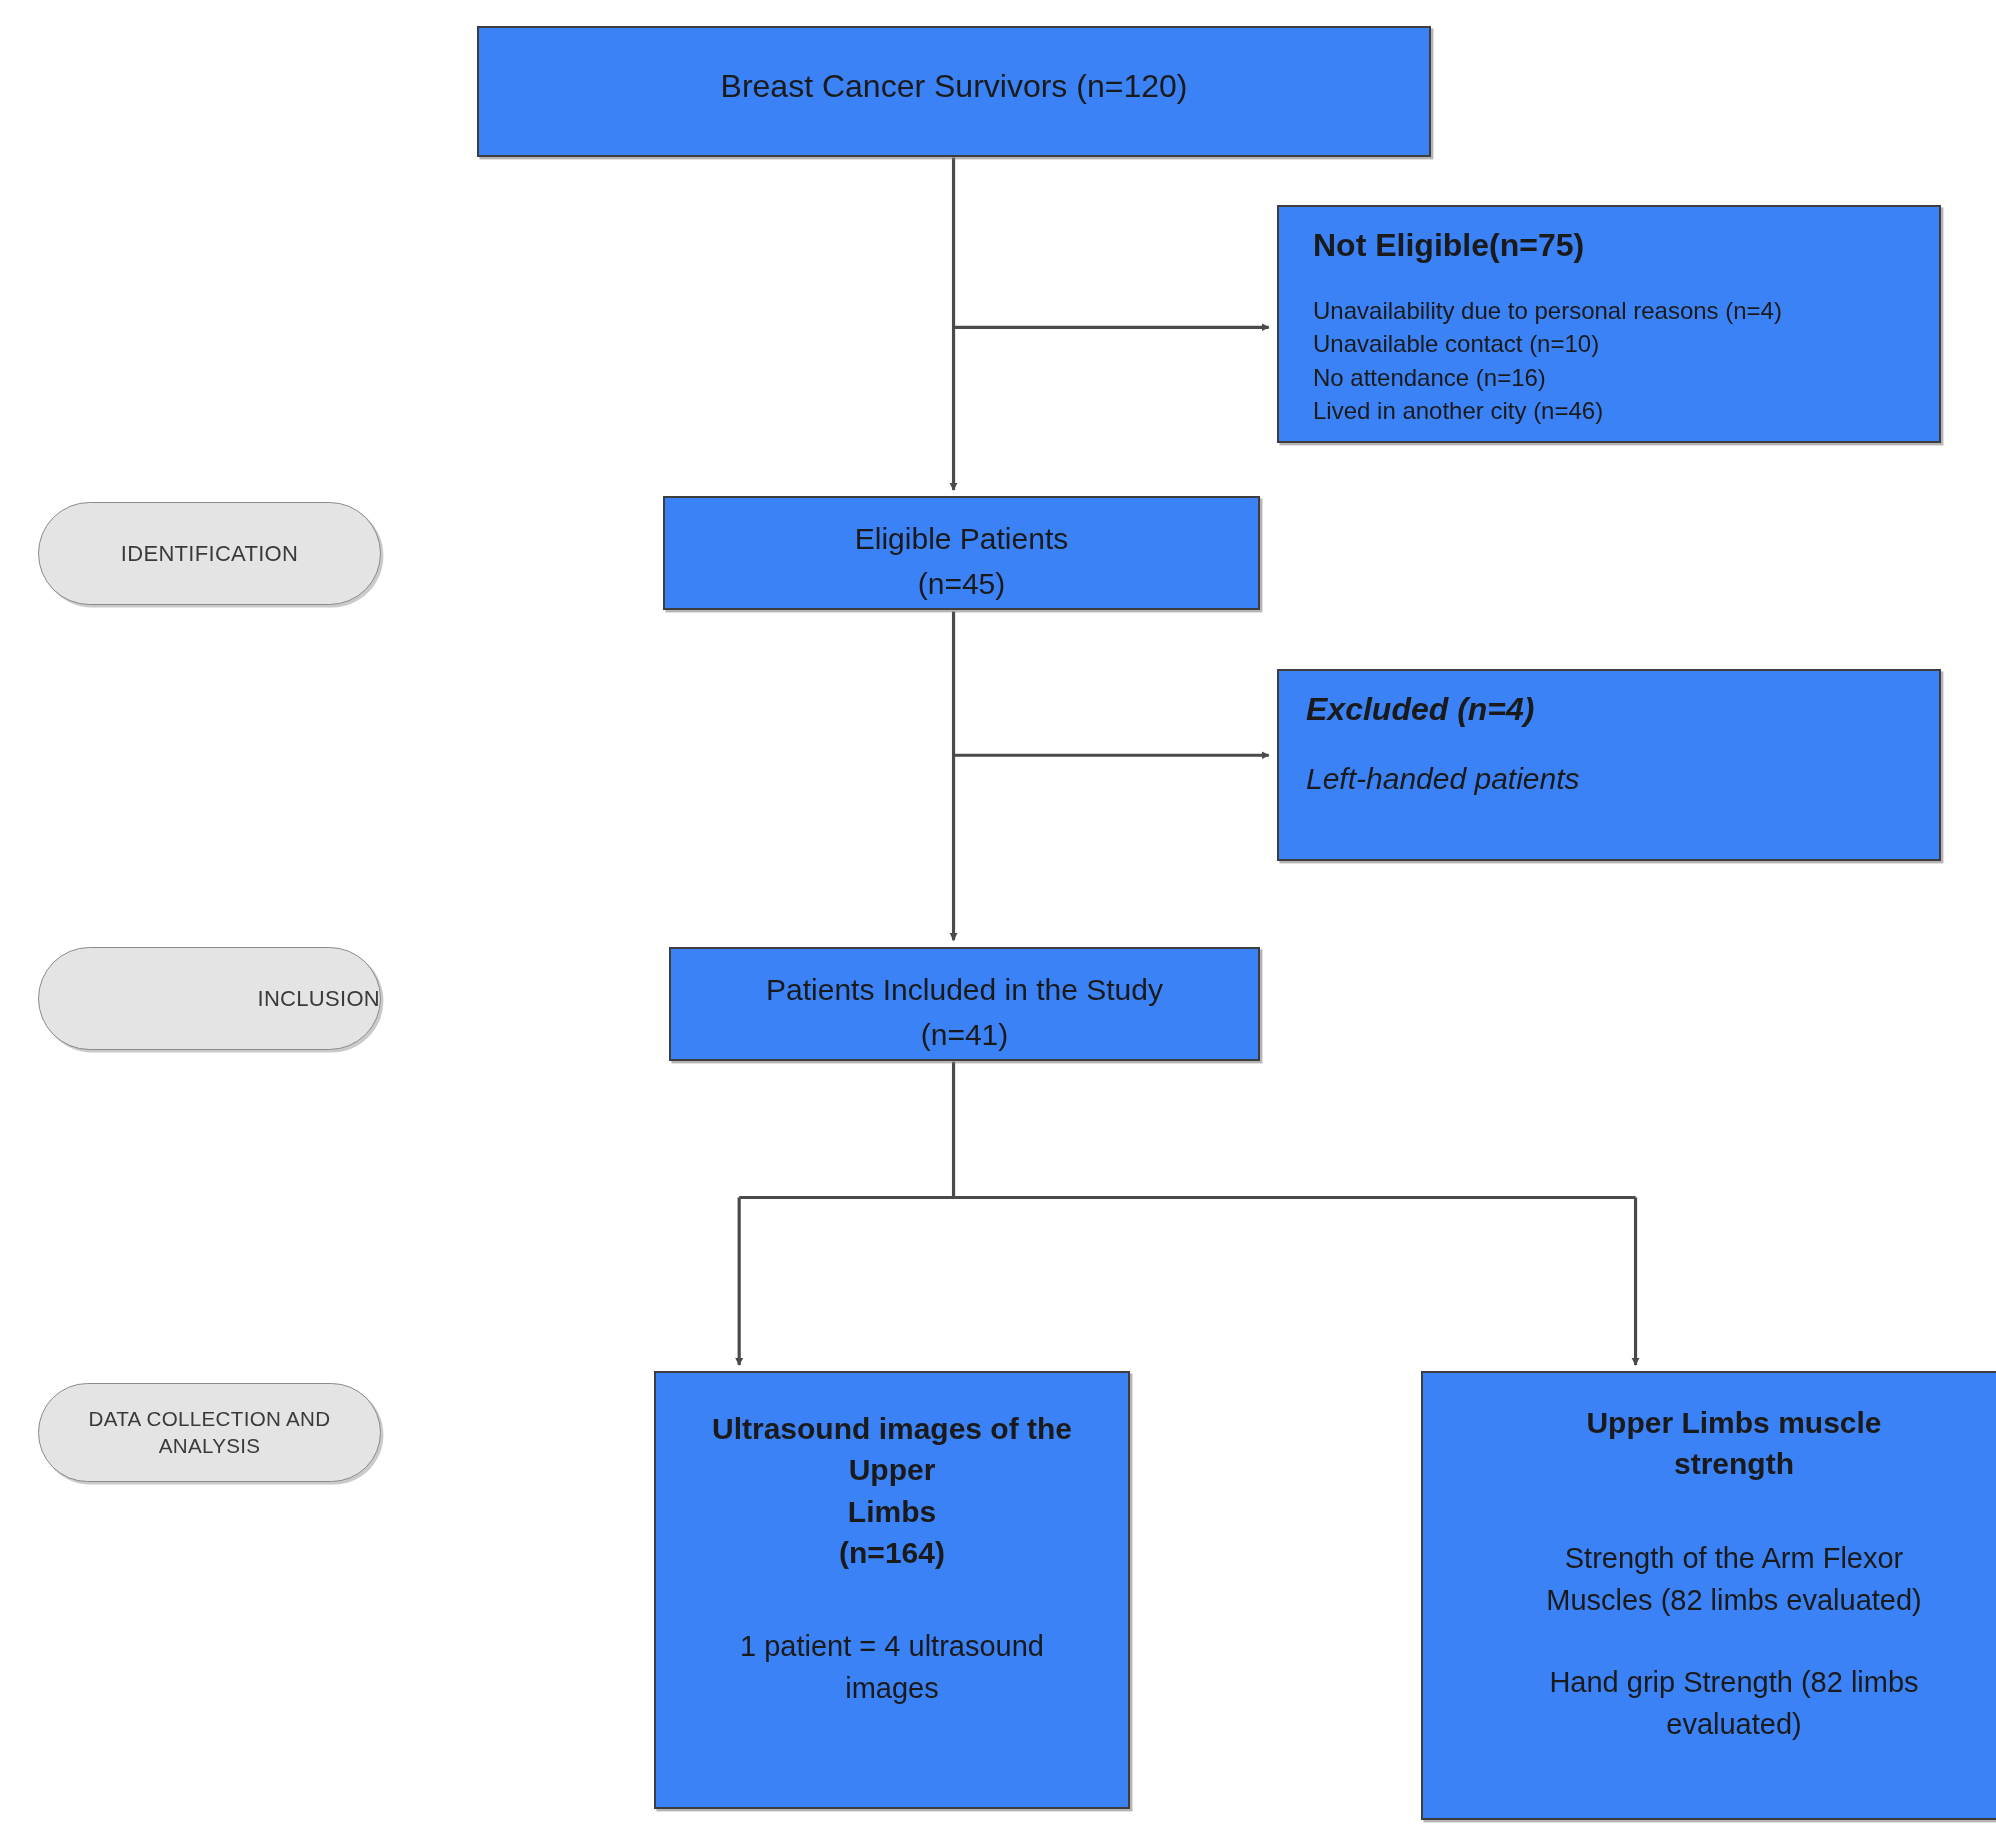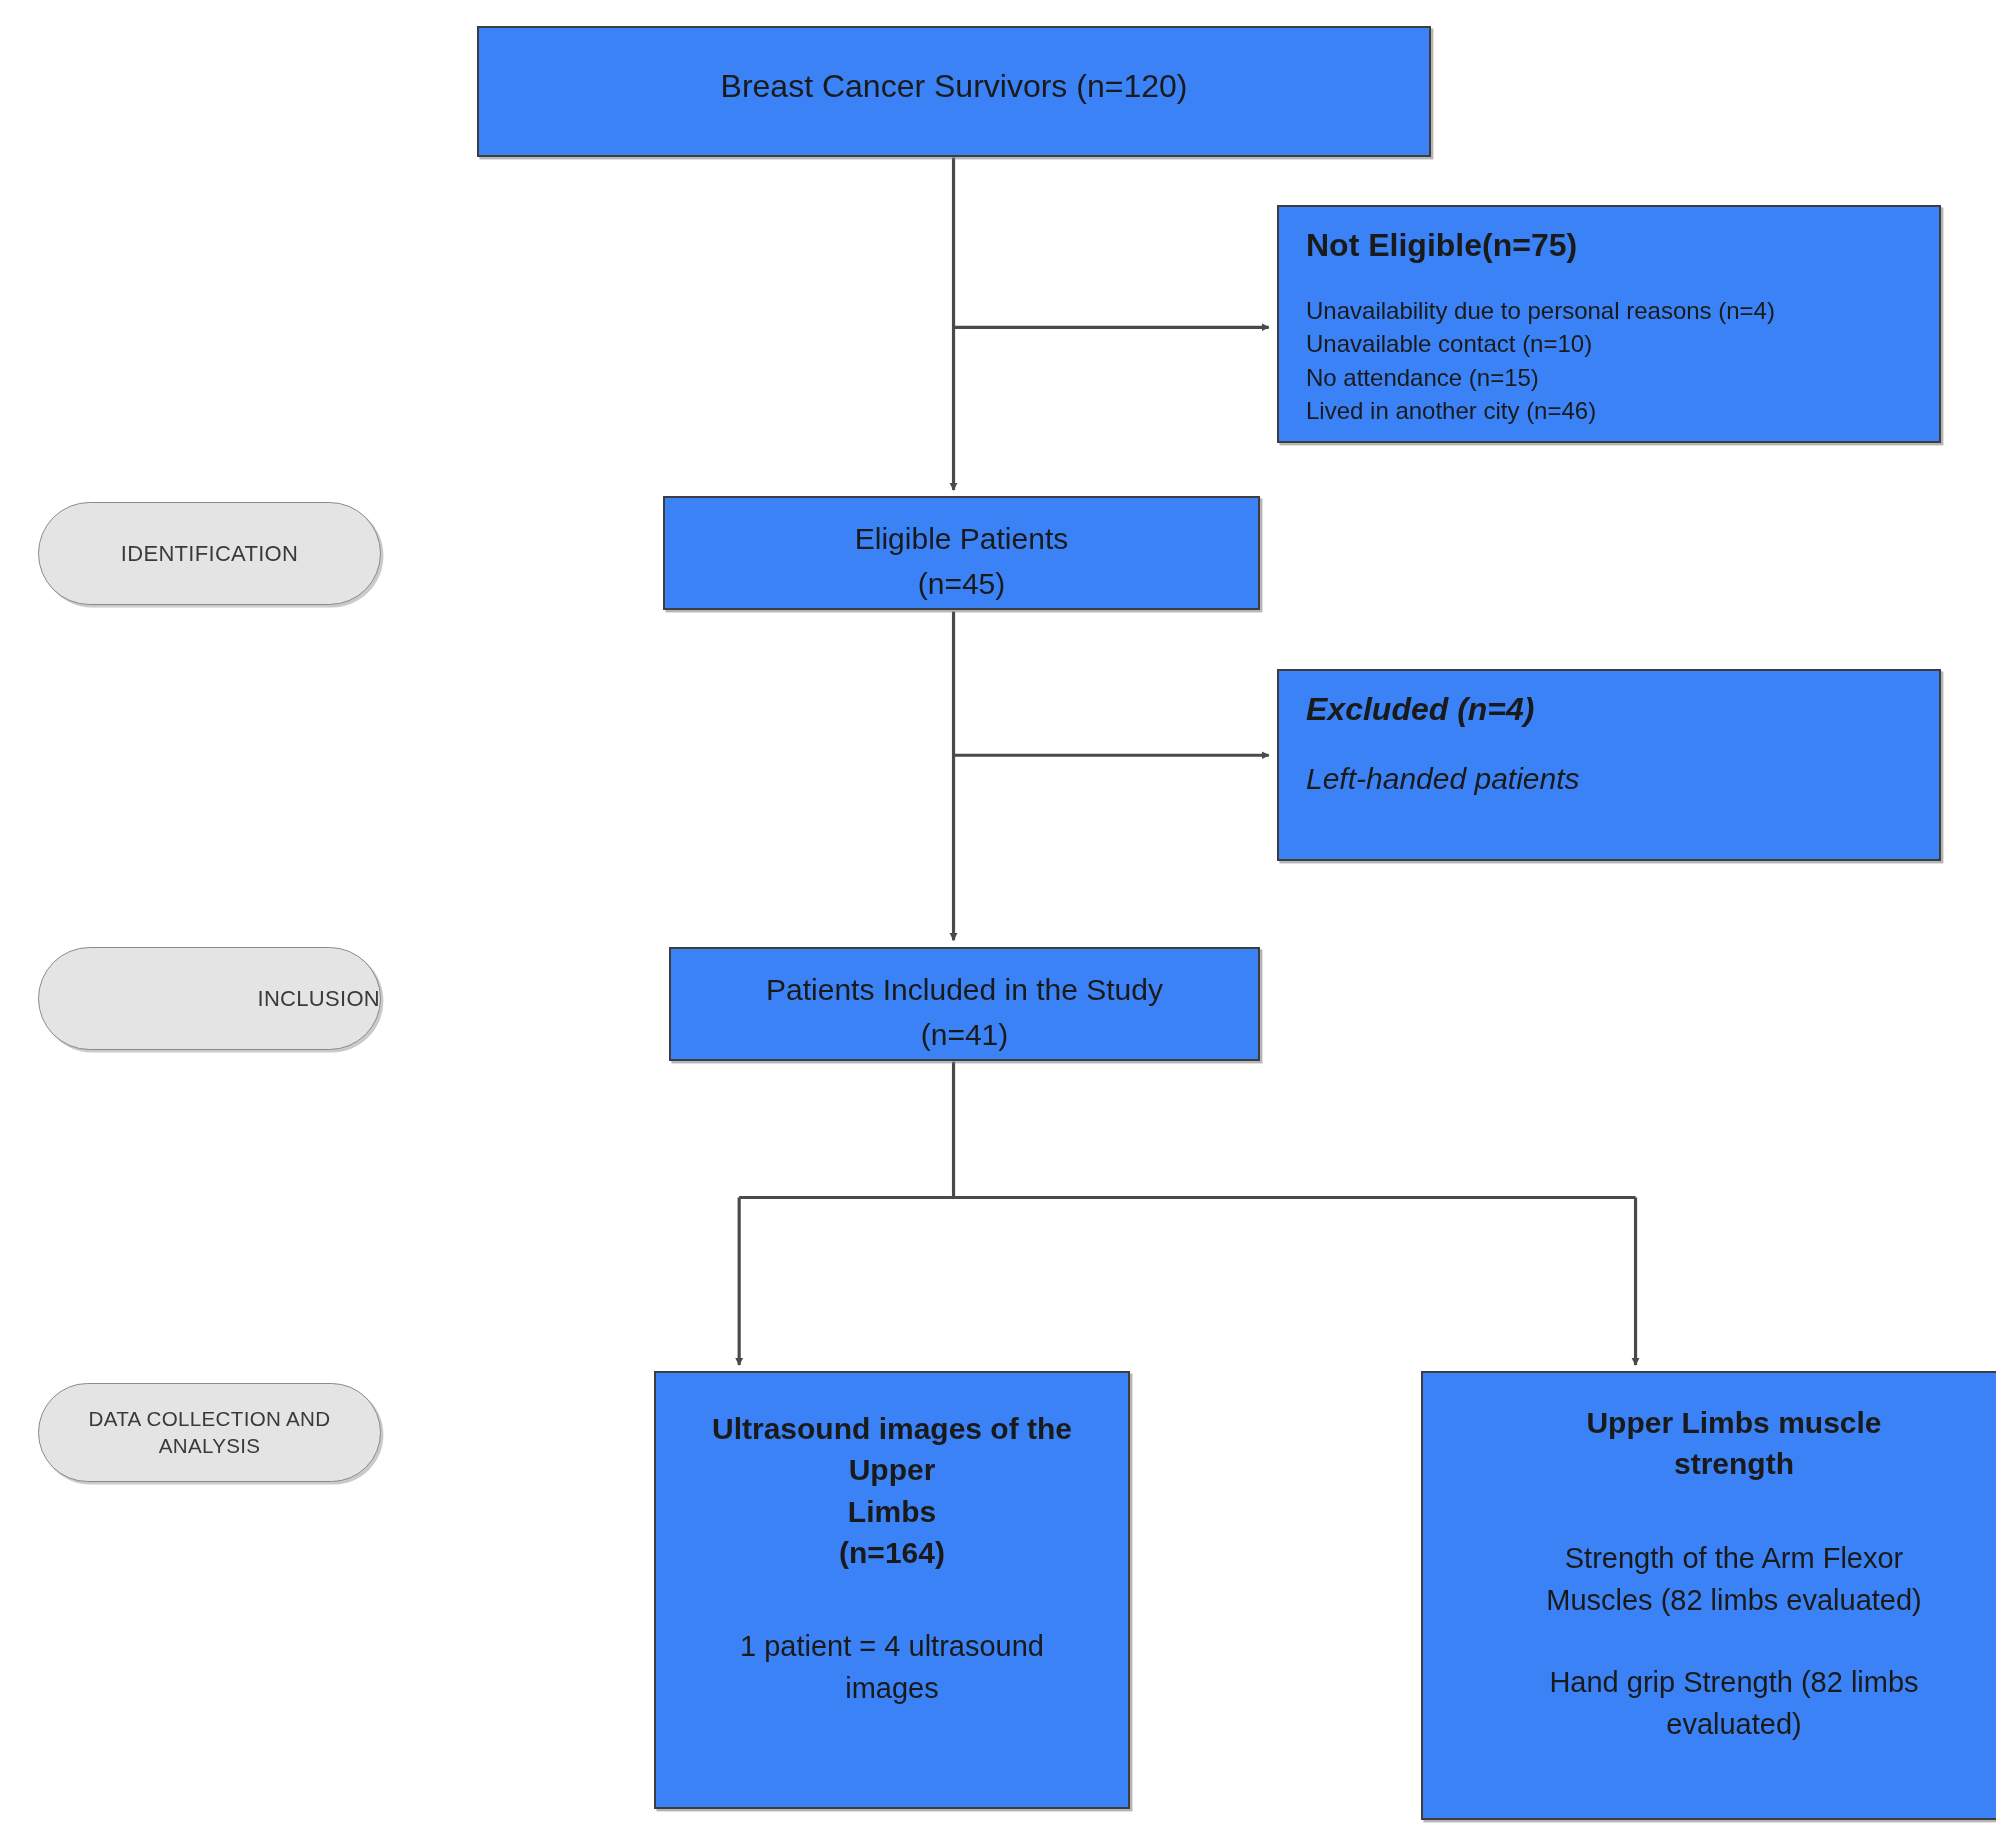--- a/index.html
+++ b/index.html
@@ -59,21 +59,21 @@
     width: 1996px;
     height: 1840px;
     pointer-events: none;
   }
 
   
   #node-survivors   { left: 477px;  top: 26px;   width: 954px; height: 131px; }
   #node-survivors .node-inner { top: 40px; font-size: 32px; }
 
   #node-not-eligible { left: 1277px; top: 205px;  width: 664px;  height: 238px; }
-  #node-not-eligible .node-inner { top: 17.5px; padding: 0 27px; }
+  #node-not-eligible .node-inner { top: 17.5px; padding: 0 27px; margin-left: 7px; }
   #node-not-eligible .head { font-size: 32px; font-weight: bold; line-height: 1.25; }
   #node-not-eligible .reasons { margin-top: 29px; font-size: 24px; line-height: 1.40; }
 
   #node-eligible    { left: 663px;  top: 496px;  width: 597px;  height: 114px; }
   #node-eligible .node-inner { top: 17.5px; font-size: 30px; line-height: 1.50; }
 
   #node-excluded    { left: 1277px; top: 669px;  width: 664px;  height: 192px; }
   #node-excluded .node-inner { top: 17.5px; padding: 0 27px; font-style: italic; }
   #node-excluded .head { font-size: 32px; font-weight: bold; line-height: 1.25; }
   #node-excluded .sub  { margin-top: 30px; font-size: 30px; line-height: 1.35; }
@@ -145,21 +145,21 @@
       <span class="line">Breast Cancer Survivors (n=120)</span>
     </div>
   </div>
 
   <div class="node" id="node-not-eligible">
     <div class="node-inner txt-left">
       <div class="head">Not Eligible(n=75)</div>
       <div class="reasons">
         <span class="line">Unavailability due to personal reasons (n=4)</span>
         <span class="line">Unavailable contact (n=10)</span>
-        <span class="line">No attendance (n=15)</span>
+        <span class="line">No attendance (n=16)</span>
         <span class="line">Lived in another city (n=46)</span>
       </div>
     </div>
   </div>
 
   <div class="node" id="node-eligible">
     <div class="node-inner txt-center">
       <span class="line">Eligible Patients</span>
       <span class="line">(n=45)</span>
     </div>

